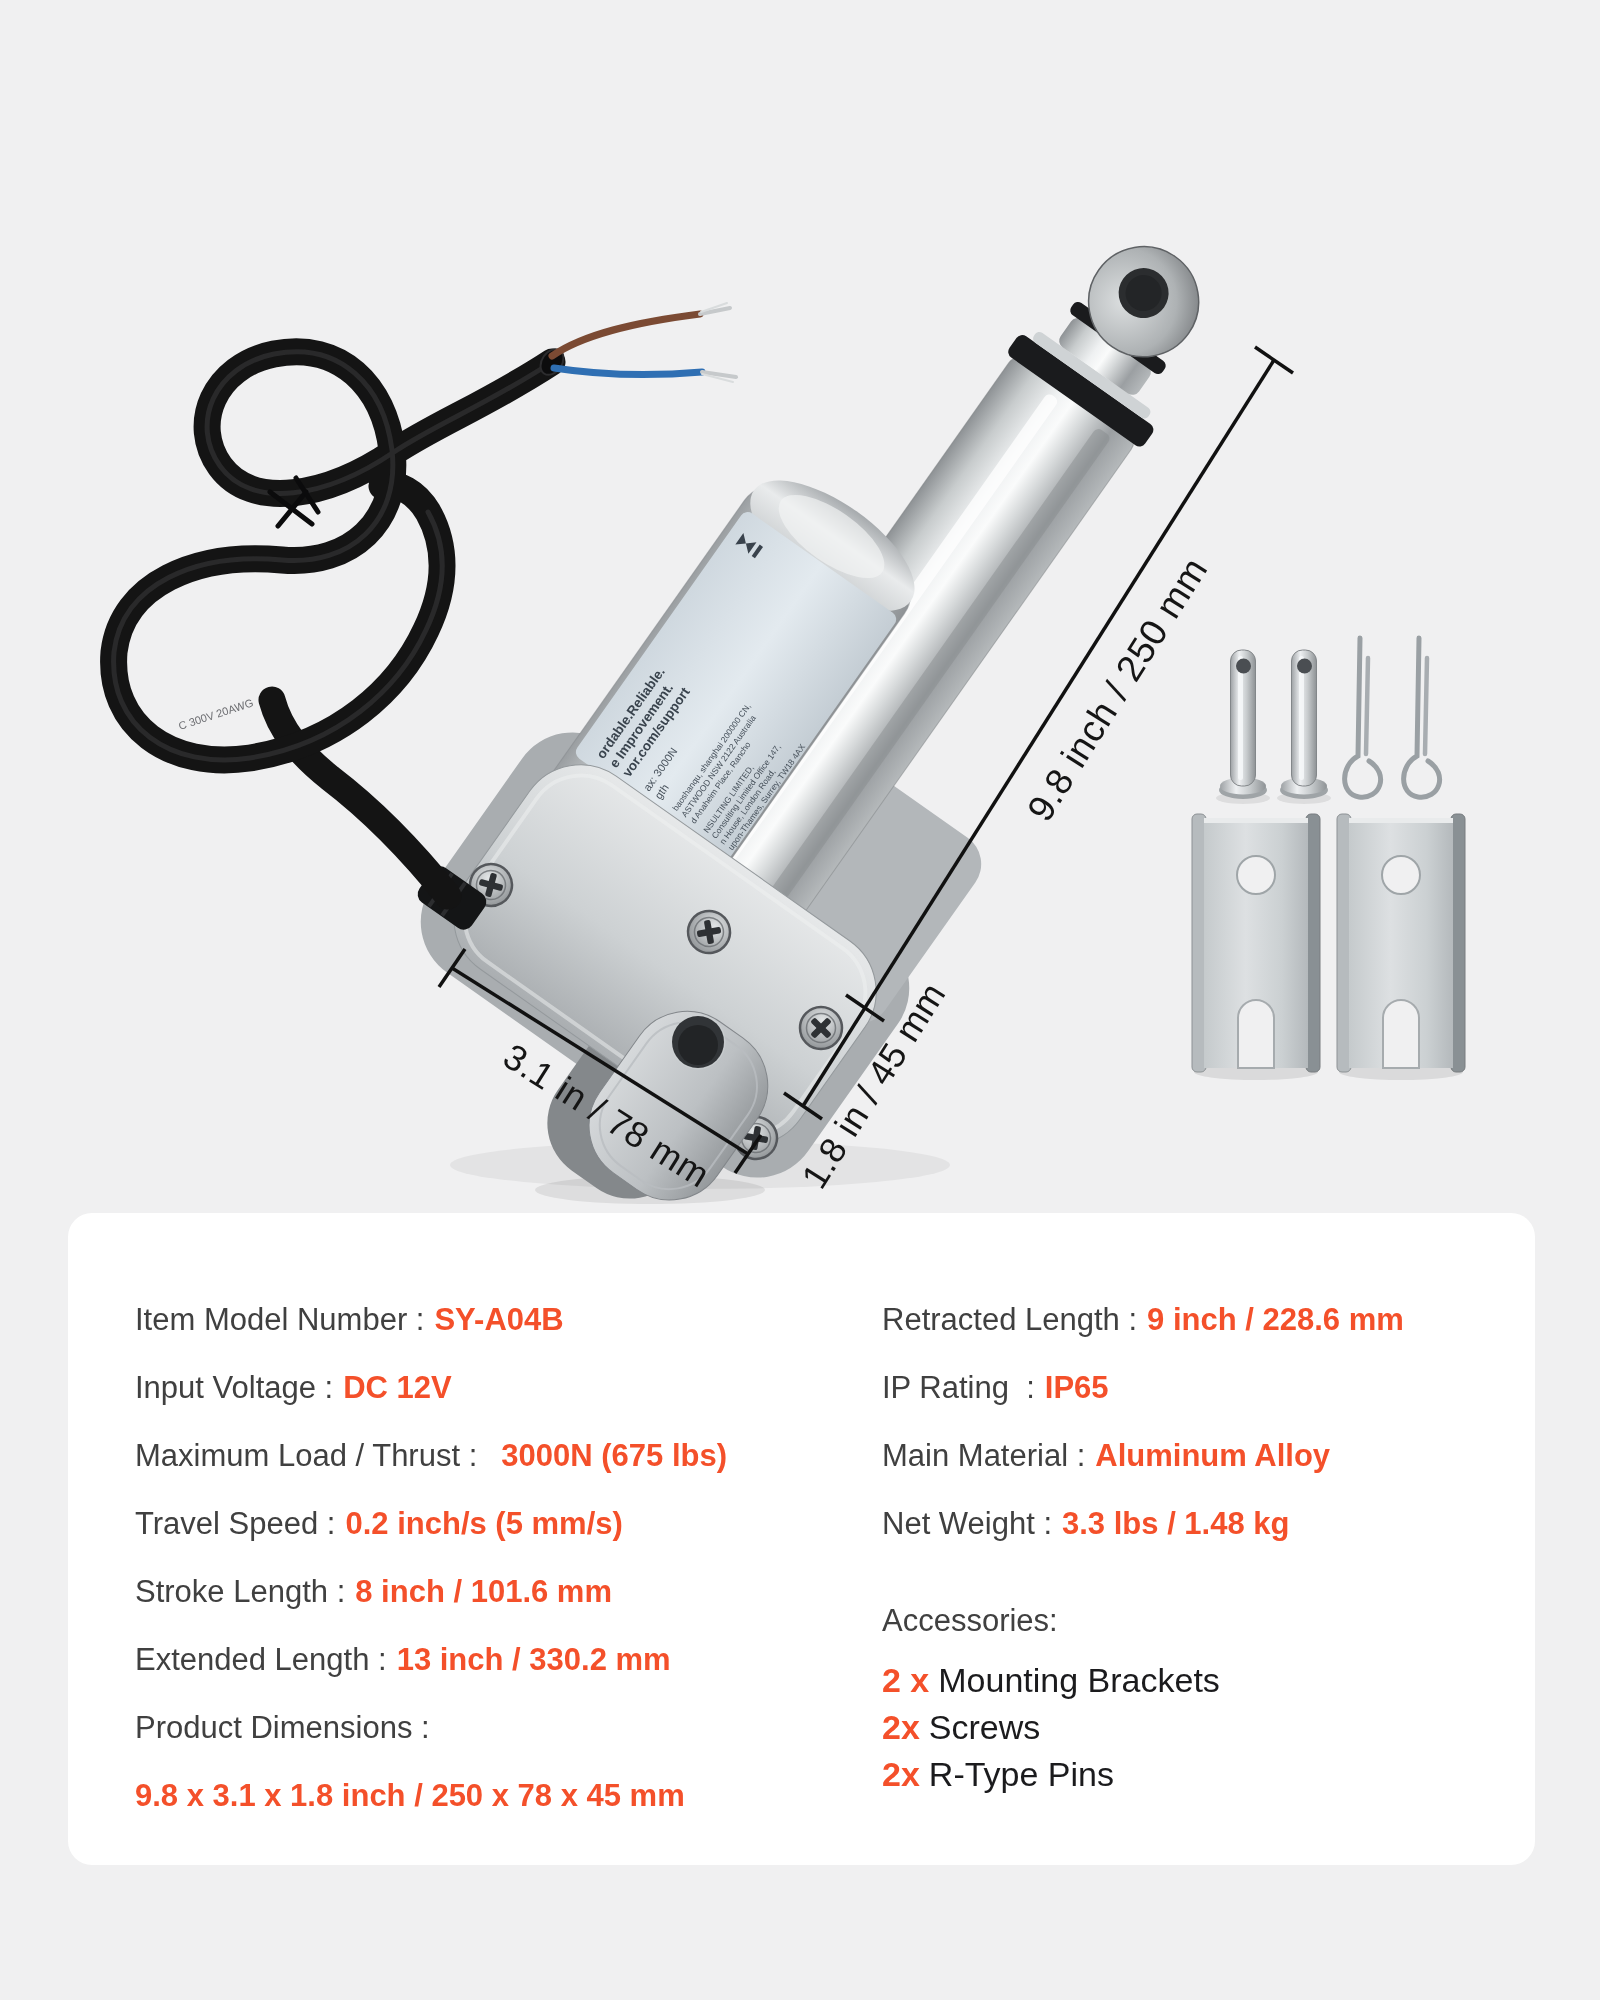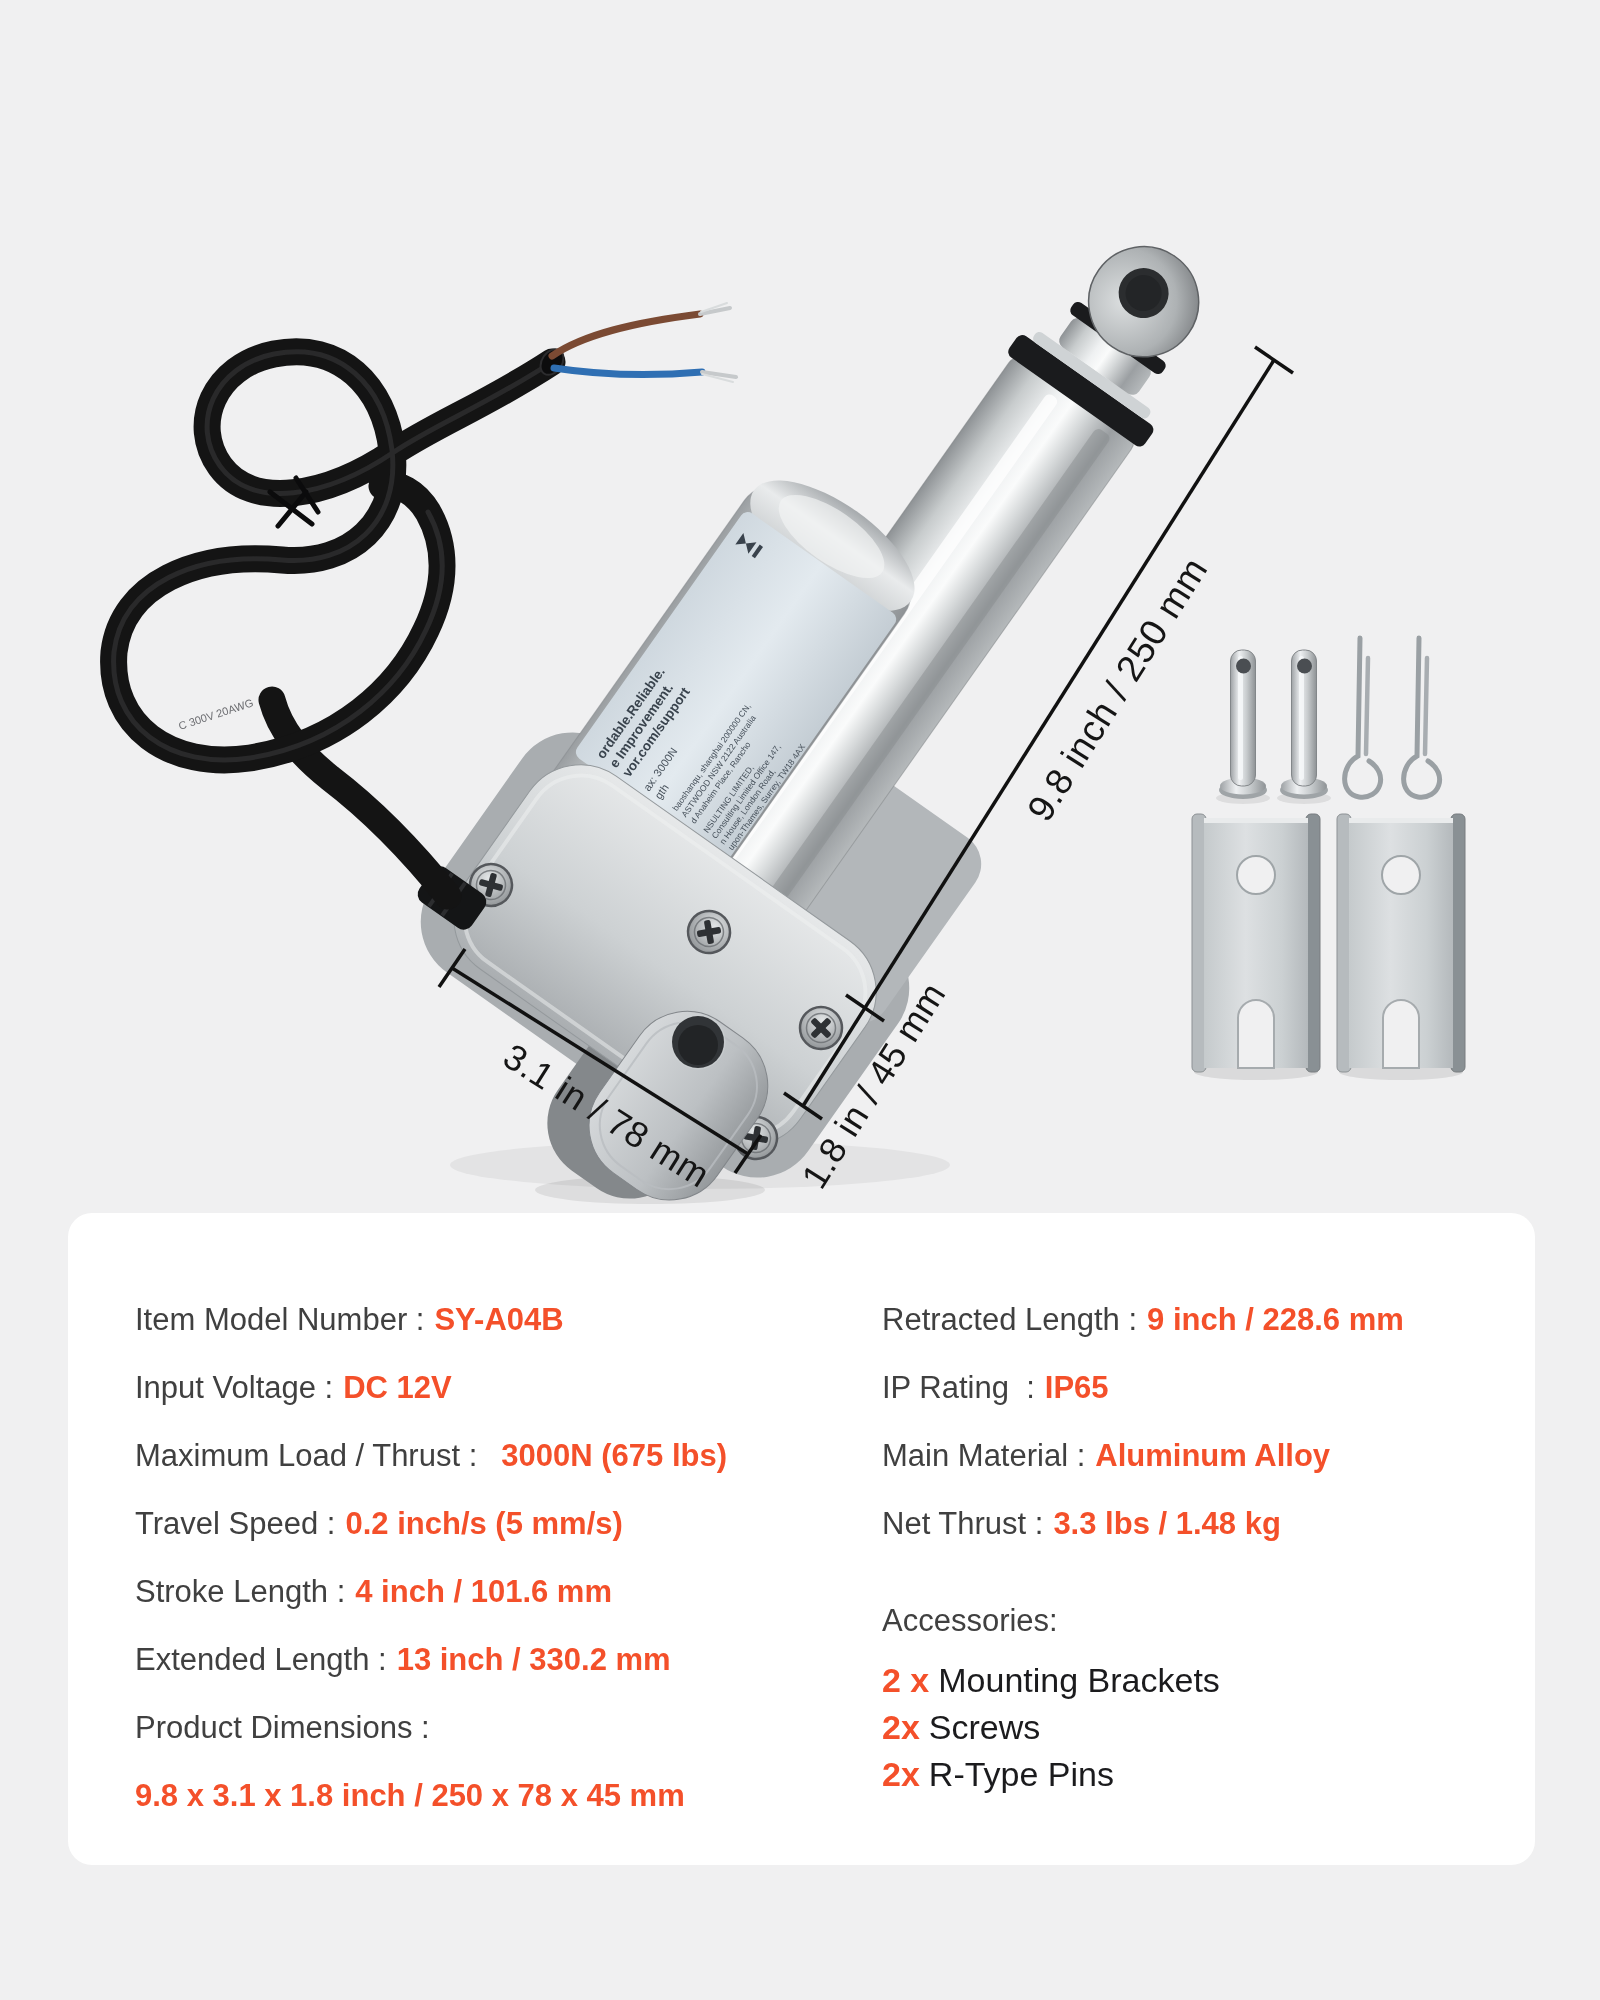--- a/index.html
+++ b/index.html
@@ -263,21 +263,21 @@
   <div class="row colL" style="top:157px">
     <span class="lbl">Input Voltage :</span><span class="val">DC 12V</span>
   </div>
   <div class="row colL" style="top:225px">
     <span class="lbl">Maximum Load / Thrust :</span><span class="val widegap">3000N (675 lbs)</span>
   </div>
   <div class="row colL" style="top:293px">
     <span class="lbl">Travel Speed :</span><span class="val">0.2 inch/s (5 mm/s)</span>
   </div>
   <div class="row colL" style="top:361px">
-    <span class="lbl">Stroke Length :</span><span class="val">4 inch / 101.6 mm</span>
+    <span class="lbl">Stroke Length :</span><span class="val">8 inch / 101.6 mm</span>
   </div>
   <div class="row colL" style="top:429px">
     <span class="lbl">Extended Length :</span><span class="val">13 inch / 330.2 mm</span>
   </div>
   <div class="row colL" style="top:497px">
     <span class="lbl">Product Dimensions :</span>
   </div>
   <div class="row colL" style="top:565px">
     <span class="val" style="margin-left:0">9.8 x 3.1 x 1.8 inch / 250 x 78 x 45 mm</span>
   </div>
@@ -285,21 +285,21 @@
   <div class="row colR" style="top:89px">
     <span class="lbl">Retracted Length :</span><span class="val">9 inch / 228.6 mm</span>
   </div>
   <div class="row colR" style="top:157px">
     <span class="lbl">IP Rating  :</span><span class="val">IP65</span>
   </div>
   <div class="row colR" style="top:225px">
     <span class="lbl">Main Material :</span><span class="val">Aluminum Alloy</span>
   </div>
   <div class="row colR" style="top:293px">
-    <span class="lbl">Net Thrust :</span><span class="val">3.3 lbs / 1.48 kg</span>
+    <span class="lbl">Net Weight :</span><span class="val">3.3 lbs / 1.48 kg</span>
   </div>
   <div class="row colR" style="top:390px">
     <span class="lbl">Accessories:</span>
   </div>
   <div class="row colR acc-item" style="top:448px">
     <span class="qty">2 x</span><span class="nm">Mounting Brackets</span>
   </div>
   <div class="row colR acc-item" style="top:495px">
     <span class="qty">2x</span><span class="nm">Screws</span>
   </div>

